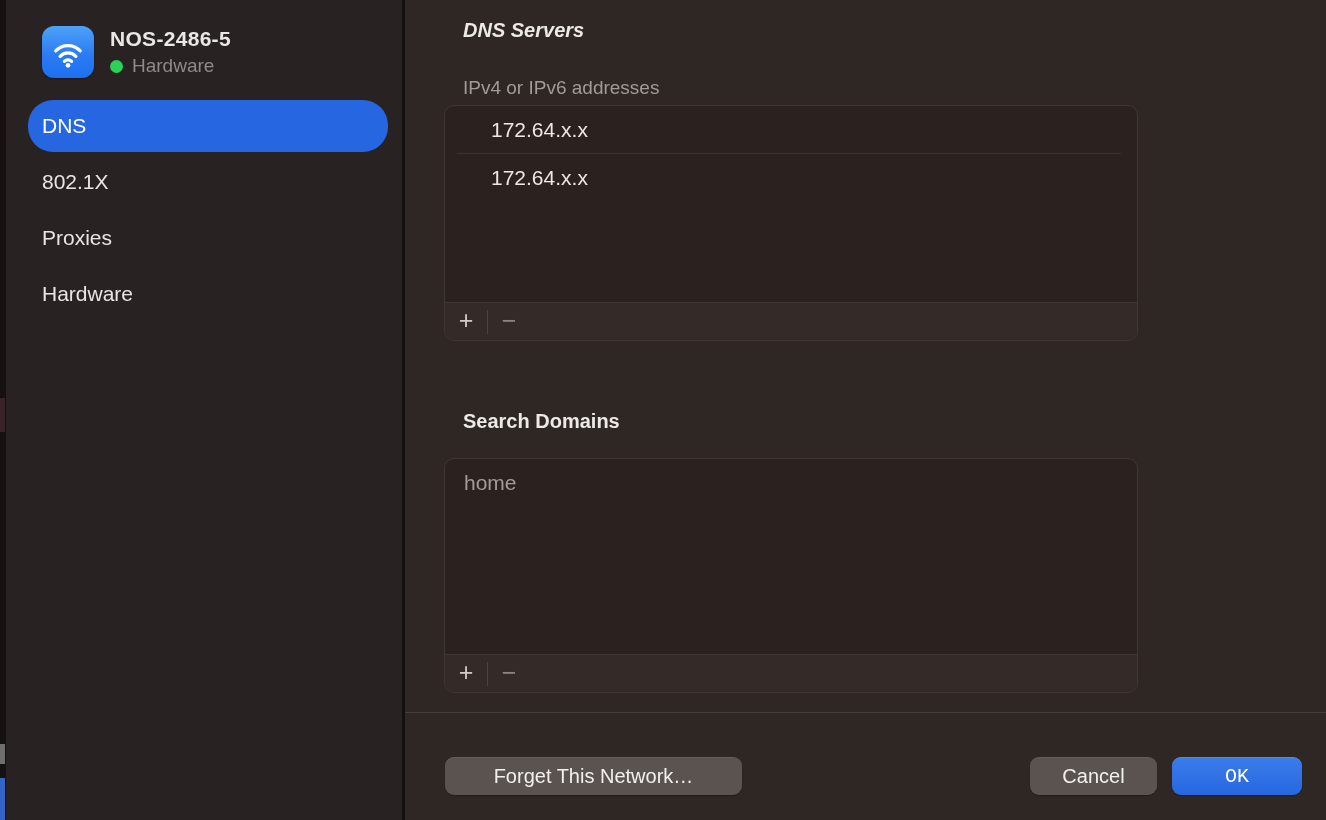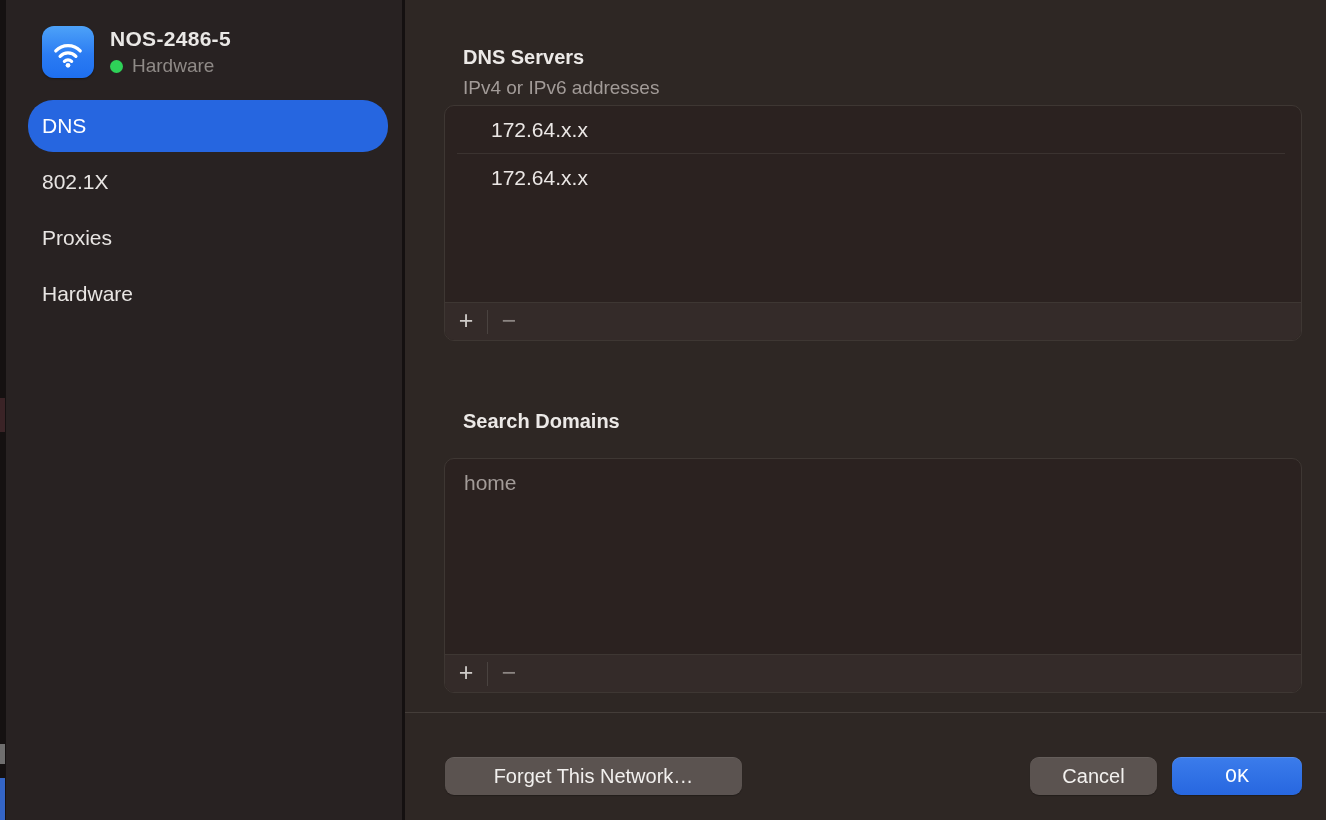--- a/index.html
+++ b/index.html
@@ -48,21 +48,21 @@
     font-size: 21px; color: #e8e5e3; cursor: default;
   }
   .nav-item.selected { background: #2666e0; color: #ffffff; border-radius: 25px; }
 
   
   .panel { position: absolute; left: 405px; top: 0; width: 921px; height: 820px; }
   .section-title { position: absolute; left: 58px; font-size: 20px; font-weight: 700; color: #ece9e7; }
   .section-sub { position: absolute; left: 58px; font-size: 19px; color: #a29b98; }
 
   .listbox {
-    position: absolute; left: 39px; width: 858px;
+    position: absolute; left: 39px; width: 694px;
     background: #2b2220; border: 1px solid #3e3733; border-radius: 10px;
     overflow: hidden;
   }
   .listbox .rows { position: absolute; top: 0; left: 0; right: 0; }
   .list-row {
     height: 48px; display: flex; align-items: center; padding-left: 46px;
     font-size: 21px; color: #ebe7e5; position: relative;
   }
   .list-row.dim { color: #a29b98; padding-left: 19px; }
   .row-sep {
@@ -137,21 +137,21 @@
       <div class="nav-item">802.1X</div>
       <div class="nav-item">Proxies</div>
       <div class="nav-item">Hardware</div>
     </div>
   </div>
 
   <div class="v-divider"></div>
 
   <div class="panel">
 
-    <div class="section-title" style="top: 46px;">DNS Servers</div>
+    <div class="section-title" style="top: 19px; font-style: italic;">DNS Servers</div>
     <div class="section-sub" style="top: 77px;">IPv4 or IPv6 addresses</div>
 
     <div class="listbox" style="top: 105px; height: 236px;">
       <div class="rows">
         <div class="list-row">
           <span>172.64.x.x</span>
           <div class="row-sep"></div>
         </div>
         <div class="list-row">
           <span>172.64.x.x</span>

